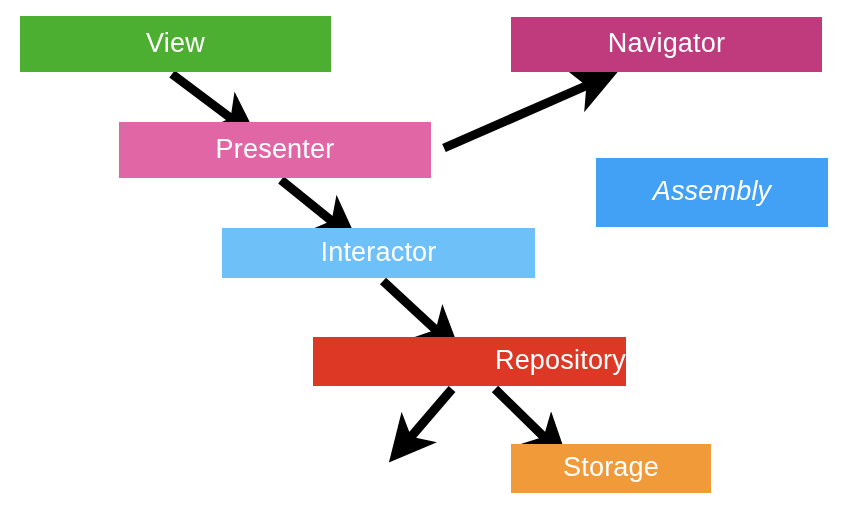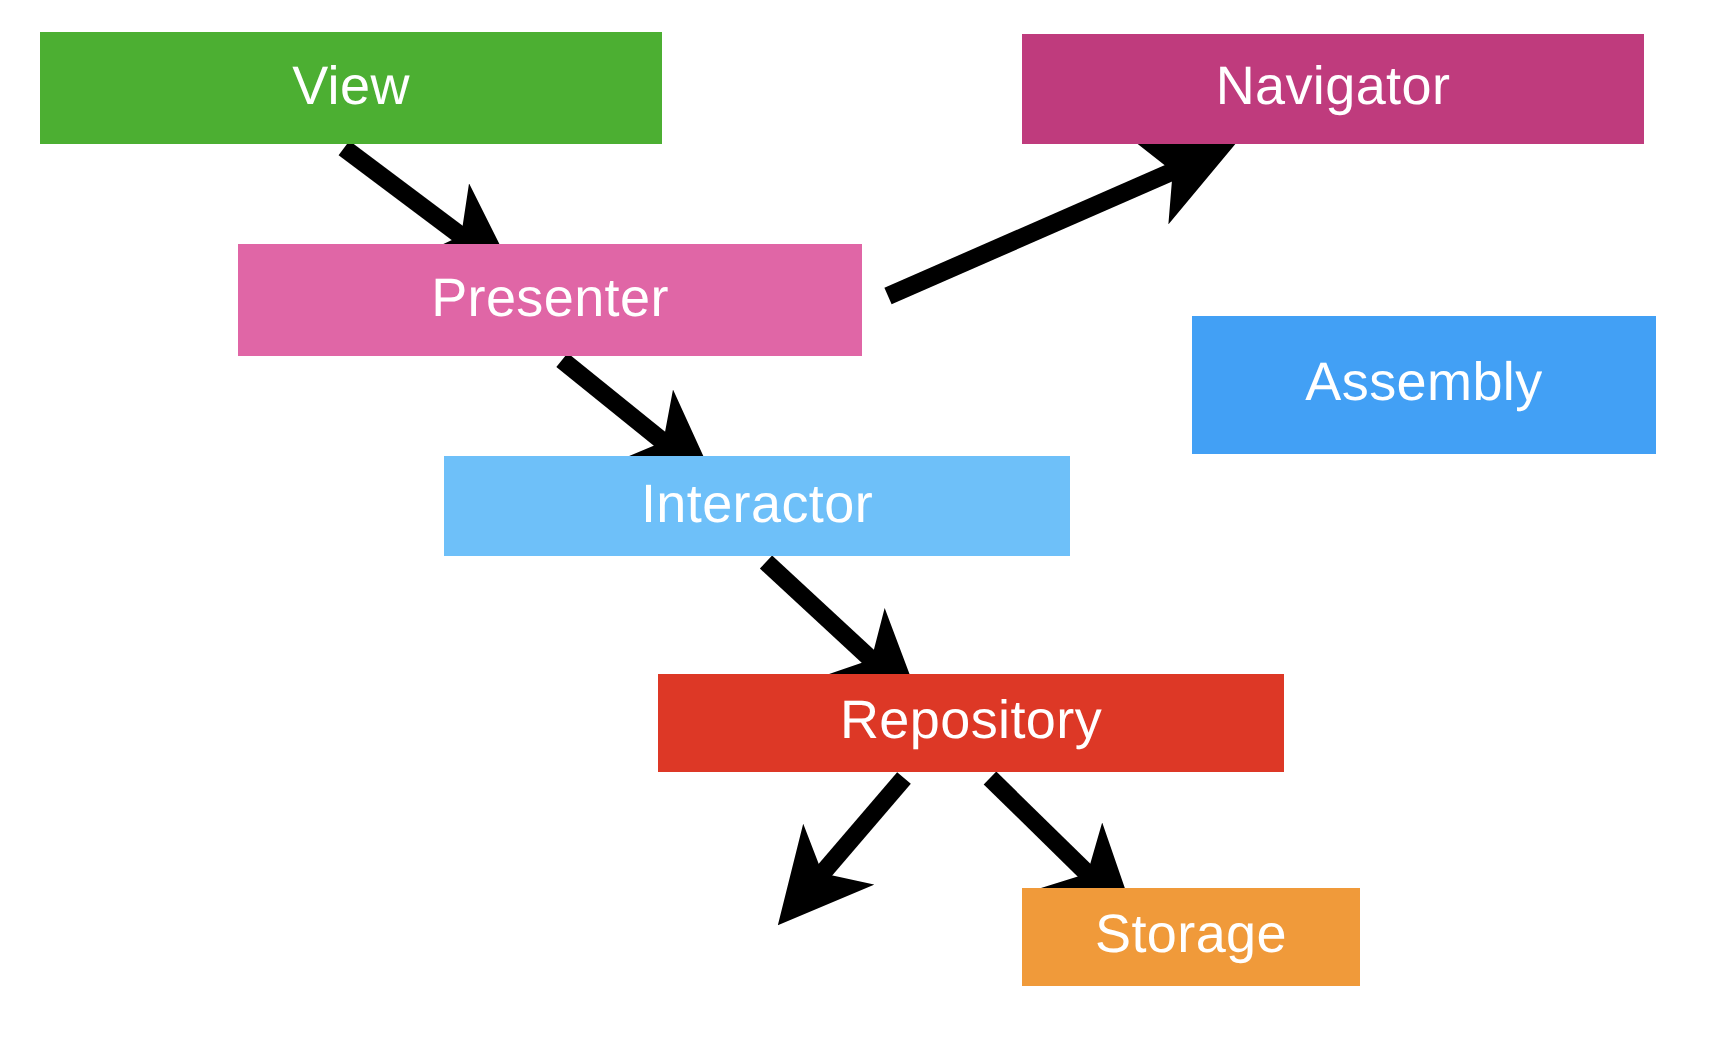--- a/index.html
+++ b/index.html
@@ -73,30 +73,30 @@
   </div>
 
   <div class="node-box" style="left: 511px; top: 17px; width: 311px; height: 55px; background: rgb(191, 59, 125);">
     <span class="node-label">Navigator</span>
   </div>
 
   <div class="node-box" style="left: 119px; top: 122px; width: 312px; height: 56px; background: rgb(224, 102, 166);">
     <span class="node-label">Presenter</span>
   </div>
 
-  <div class="node-box" style="left: 596px; top: 158px; width: 232px; height: 69px; background: rgb(66, 160, 245);">
+  <div class="node-box" style="left: 596px; top: 158px; width: 232px; height: 69px; background: rgb(66, 160, 245); font-style: italic;">
     <span class="node-label">Assembly</span>
   </div>
 
   <div class="node-box" style="left: 222px; top: 228px; width: 313px; height: 50px; background: rgb(110, 192, 249);">
     <span class="node-label">Interactor</span>
   </div>
 
-  <div class="node-box" style="left: 329px; top: 337px; width: 313px; height: 49px; background: rgb(221, 56, 38);">
+  <div class="node-box" style="left: 313px; top: 337px; width: 313px; height: 49px; background: rgb(221, 56, 38); justify-content: flex-end;">
     <span class="node-label">Repository</span>
   </div>
 
 
-  <div class="node-box" style="left: 511px; top: 444px; width: 169px; height: 49px; background: rgb(240, 154, 58);">
+  <div class="node-box" style="left: 511px; top: 444px; width: 200px; height: 49px; background: rgb(240, 154, 58);">
     <span class="node-label">Storage</span>
   </div>
 
 </div>
 
 </body></html>

